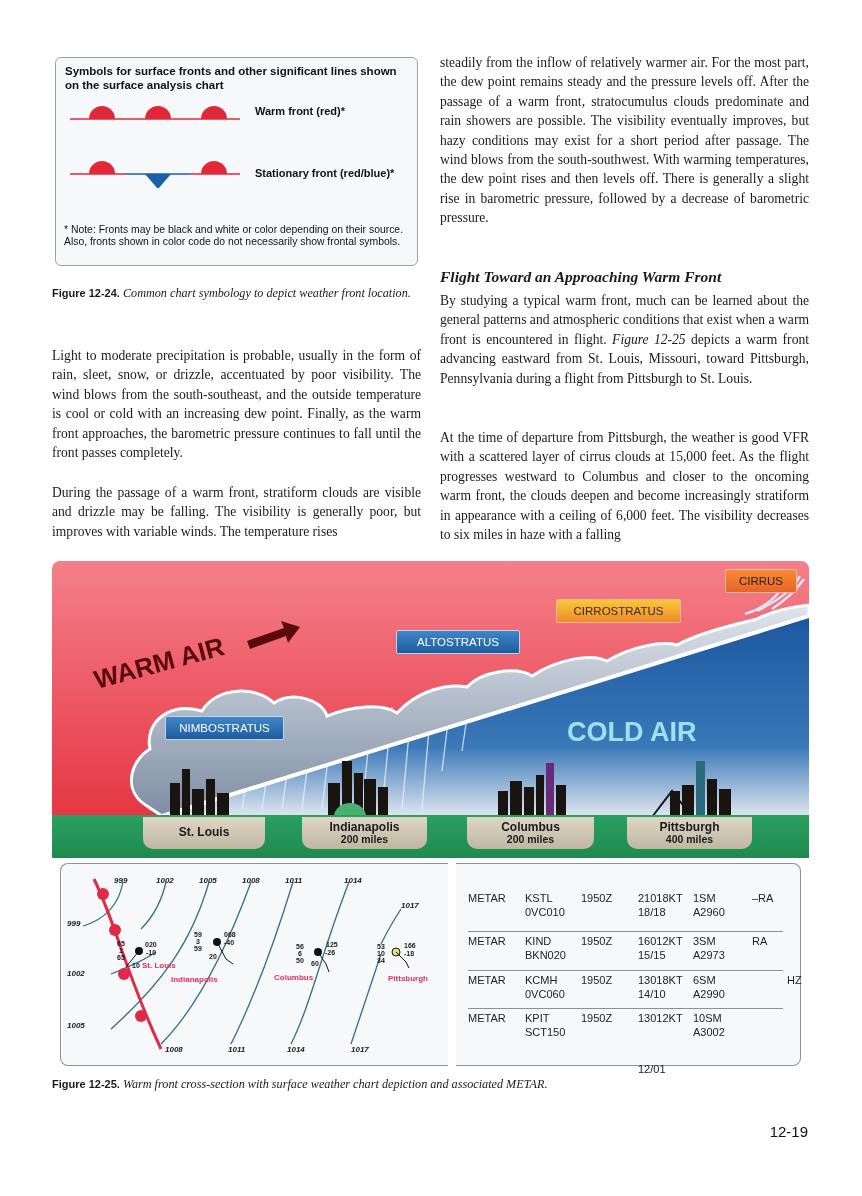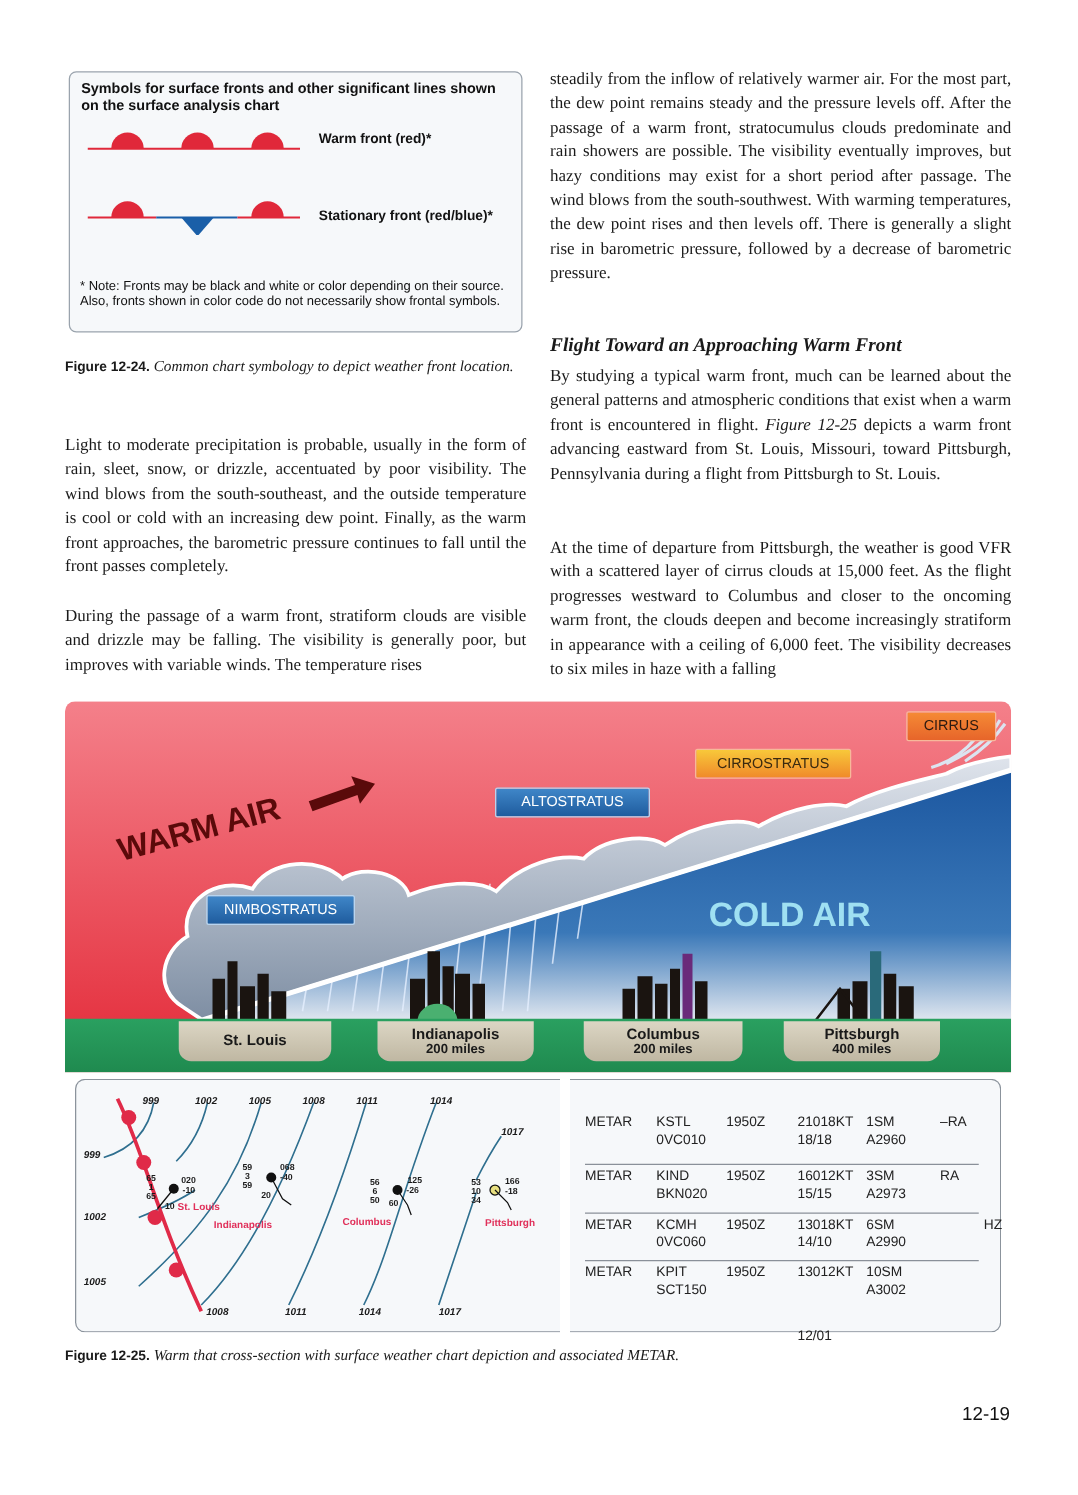--- a/index.html
+++ b/index.html
@@ -336,16 +336,16 @@
       <span style="left:170px; top:14px;margin-top:37px;">12/01</span>
       <span style="left:225px; top:0;">10SM</span>
       <span style="left:225px; top:14px;">A3002</span>
       <span style="left:284px; top:0;"></span>
     </div>
   </div>
 </div>
 
 <div class="abs caption" style="left:52px; top:1075px; width:760px;">
   <span class="fig-num">Figure 12-25.</span>
-  <span class="fig-text">Warm that cross-section with surface weather chart depiction and associated METAR.</span>
+  <span class="fig-text">Warm front cross-section with surface weather chart depiction and associated METAR.</span>
 </div>
 
 <div id="page-number" class="abs">12-19</div>
 
 </body></html>

